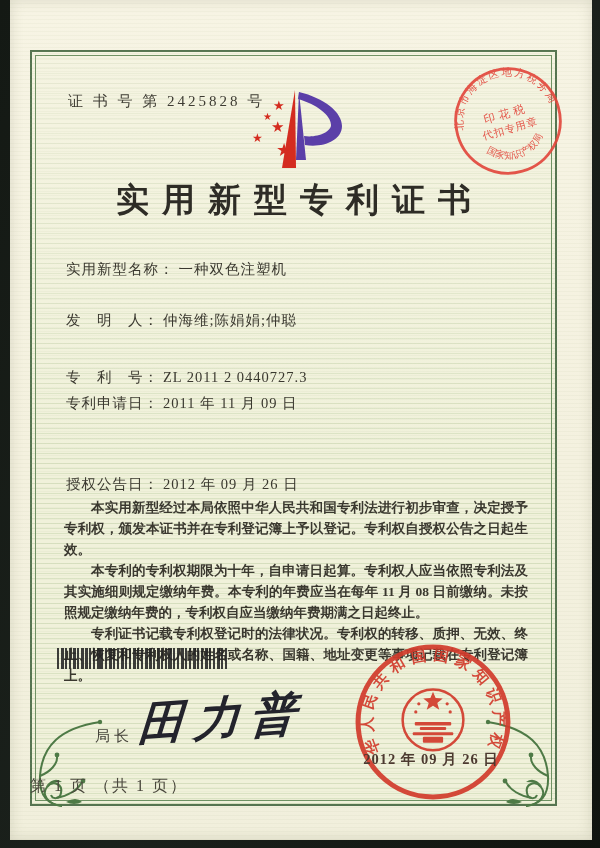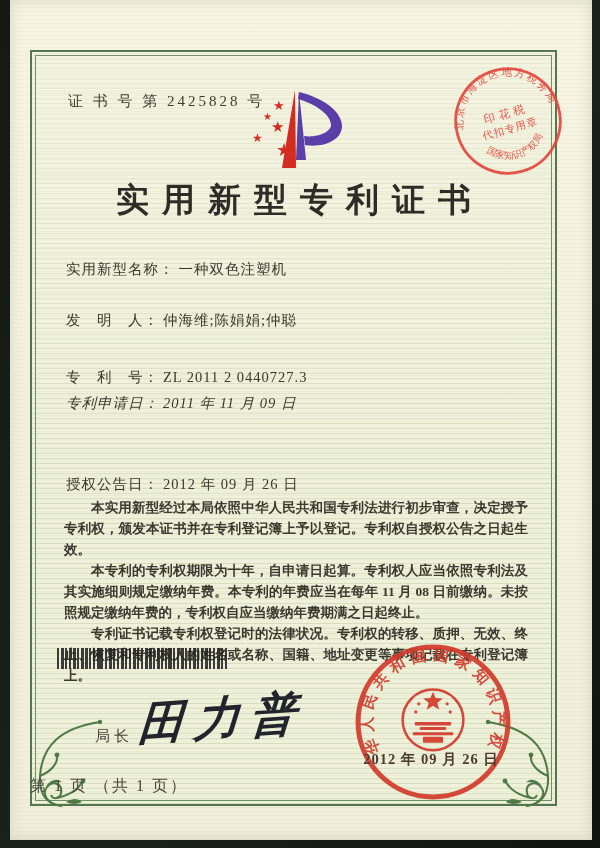--- a/index.html
+++ b/index.html
@@ -32,21 +32,21 @@
   .content{position:absolute;inset:0;z-index:3;}
 
   .cert-no{position:absolute;left:58px;top:92px;font-size:15px;letter-spacing:3px;color:#3d3b32;}
   .logo{position:absolute;left:230px;top:80px;width:136px;height:98px;}
   .tax-stamp{position:absolute;left:441px;top:64px;width:114px;height:114px;transform:rotate(-16deg);opacity:.9;}
 
   .title{position:absolute;left:20px;right:35px;top:178px;text-align:center;
     font-size:33px;font-weight:700;color:#2e2c26;letter-spacing:13px;text-indent:13px;}
 
   .field{position:absolute;left:56px;font-size:14.5px;color:#3a382f;letter-spacing:1px;white-space:nowrap;}
-  .f0{top:260px;} .f1{top:311px;} .f2{top:352px;margin-top:16px;} .f3{top:394px;font-style:italic;} .f4{top:436px;} .f5{top:475px;}
+  .f0{top:260px;} .f1{top:311px;} .f2{top:352px;margin-top:16px;} .f3{top:394px;} .f4{top:436px;} .f5{top:475px;}
   .field .val{margin-left:4px;}
 
   .paras{position:absolute;left:54px;right:64px;top:497px;font-size:13.5px;line-height:1.56;
     color:#3a382f;text-align:justify;}
   .paras p{margin:0;text-indent:2em;font-weight:bold;}
 
   .barcode{position:absolute;left:47px;top:648px;width:172px;height:21px;
     background-image:
       repeating-linear-gradient(90deg,#242424 0 2px,transparent 2px 4px),
       repeating-linear-gradient(90deg,transparent 0 5px,#242424 5px 7px,transparent 7px 12px),

